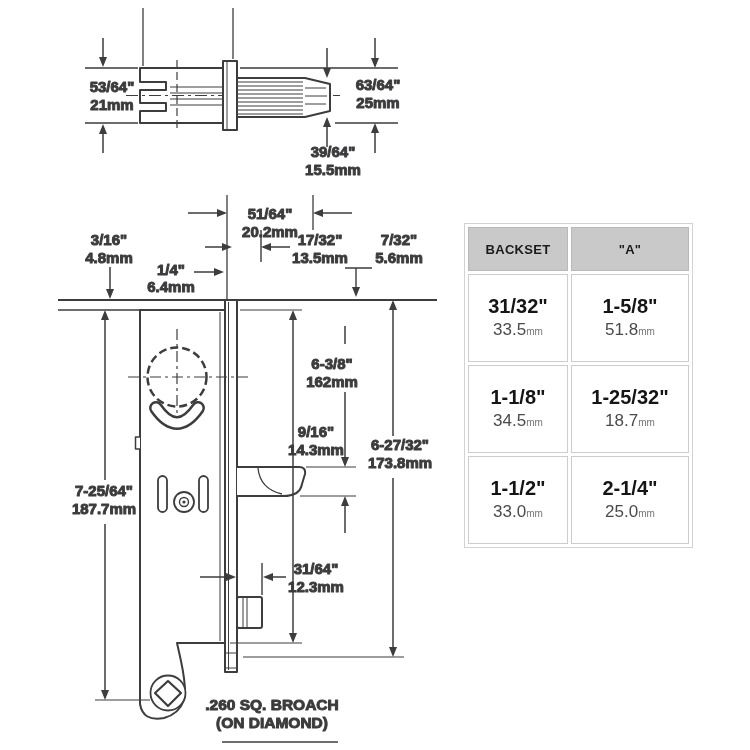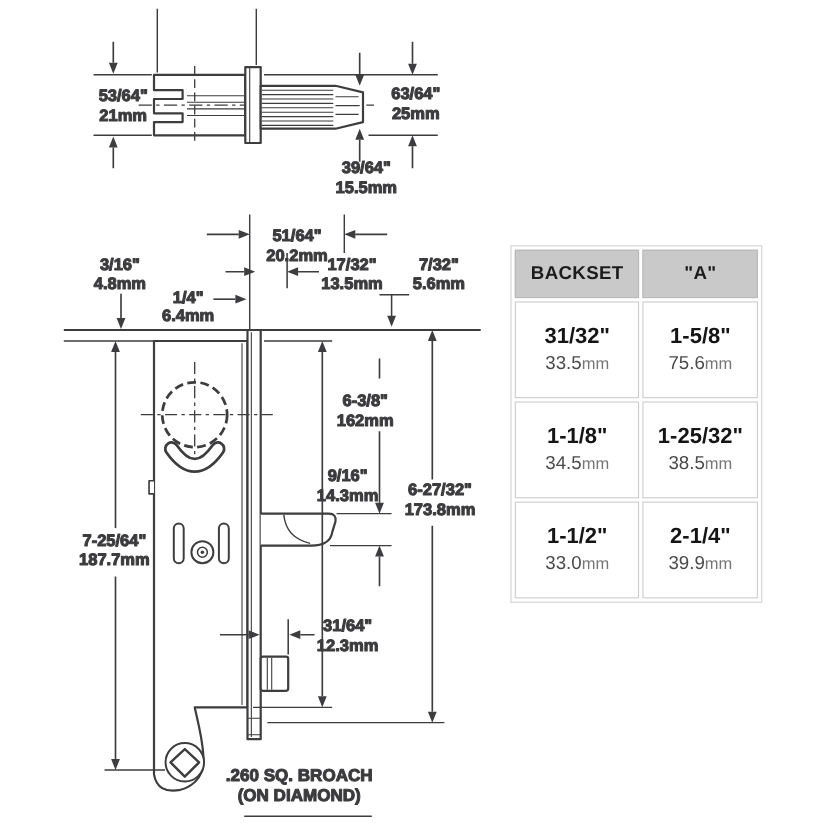--- a/index.html
+++ b/index.html
@@ -20,30 +20,30 @@
   
   .spec-table{
     position:absolute;left:464px;top:223px;width:229px;
     border:1px solid #d2d2d2;background:#ffffff;box-sizing:border-box;
   }
   .spec-table table{
     width:100%;border-collapse:separate;border-spacing:3px;
   }
   .spec-table th{
     background:#c9c9c9;border:1px solid #b9b9b9;
-    height:40px;font-size:17px;font-weight:bold;color:#1b1b1b;
+    height:40px;font-size:13px;font-weight:bold;color:#1b1b1b;
     text-align:center;letter-spacing:.3px;
   }
   .spec-table td{
     border:1px solid #cccccc;background:#ffffff;height:84px;
     text-align:center;vertical-align:middle;
   }
   .spec-table .in{font-size:20px;font-weight:bold;color:#151515;line-height:1.25;}
   .spec-table .mmline{font-size:17px;color:#4a4a4a;line-height:1.3;}
-  .spec-table .unit{font-size:15px;color:#767676;}
+  .spec-table .unit{font-size:10px;color:#767676;}
 </style>
 </head>
 <body>
 
 <div class="stage">
 <svg width="750" height="750" viewBox="0 0 750 750">
   <g stroke="#3d3d3f" fill="none" stroke-linejoin="round">
 
     <g>
 
@@ -195,39 +195,39 @@
       </tr>
     </thead>
     <tbody>
       <tr>
         <td>
           <div class="in">31/32"</div>
           <div class="mmline"><span>33.5</span><span class="unit">mm</span></div>
         </td>
         <td>
           <div class="in">1-5/8"</div>
-          <div class="mmline"><span>75.6</span><span class="unit">mm</span></div>
+          <div class="mmline"><span>51.8</span><span class="unit">mm</span></div>
         </td>
       </tr>
       <tr>
         <td>
           <div class="in">1-1/8"</div>
           <div class="mmline"><span>34.5</span><span class="unit">mm</span></div>
         </td>
         <td>
           <div class="in">1-25/32"</div>
-          <div class="mmline"><span>38.5</span><span class="unit">mm</span></div>
+          <div class="mmline"><span>18.7</span><span class="unit">mm</span></div>
         </td>
       </tr>
       <tr>
         <td>
           <div class="in">1-1/2"</div>
           <div class="mmline"><span>33.0</span><span class="unit">mm</span></div>
         </td>
         <td>
           <div class="in">2-1/4"</div>
-          <div class="mmline"><span>39.9</span><span class="unit">mm</span></div>
+          <div class="mmline"><span>25.0</span><span class="unit">mm</span></div>
         </td>
       </tr>
     </tbody>
   </table>
 </div>
 </div>
 
 </body></html>

